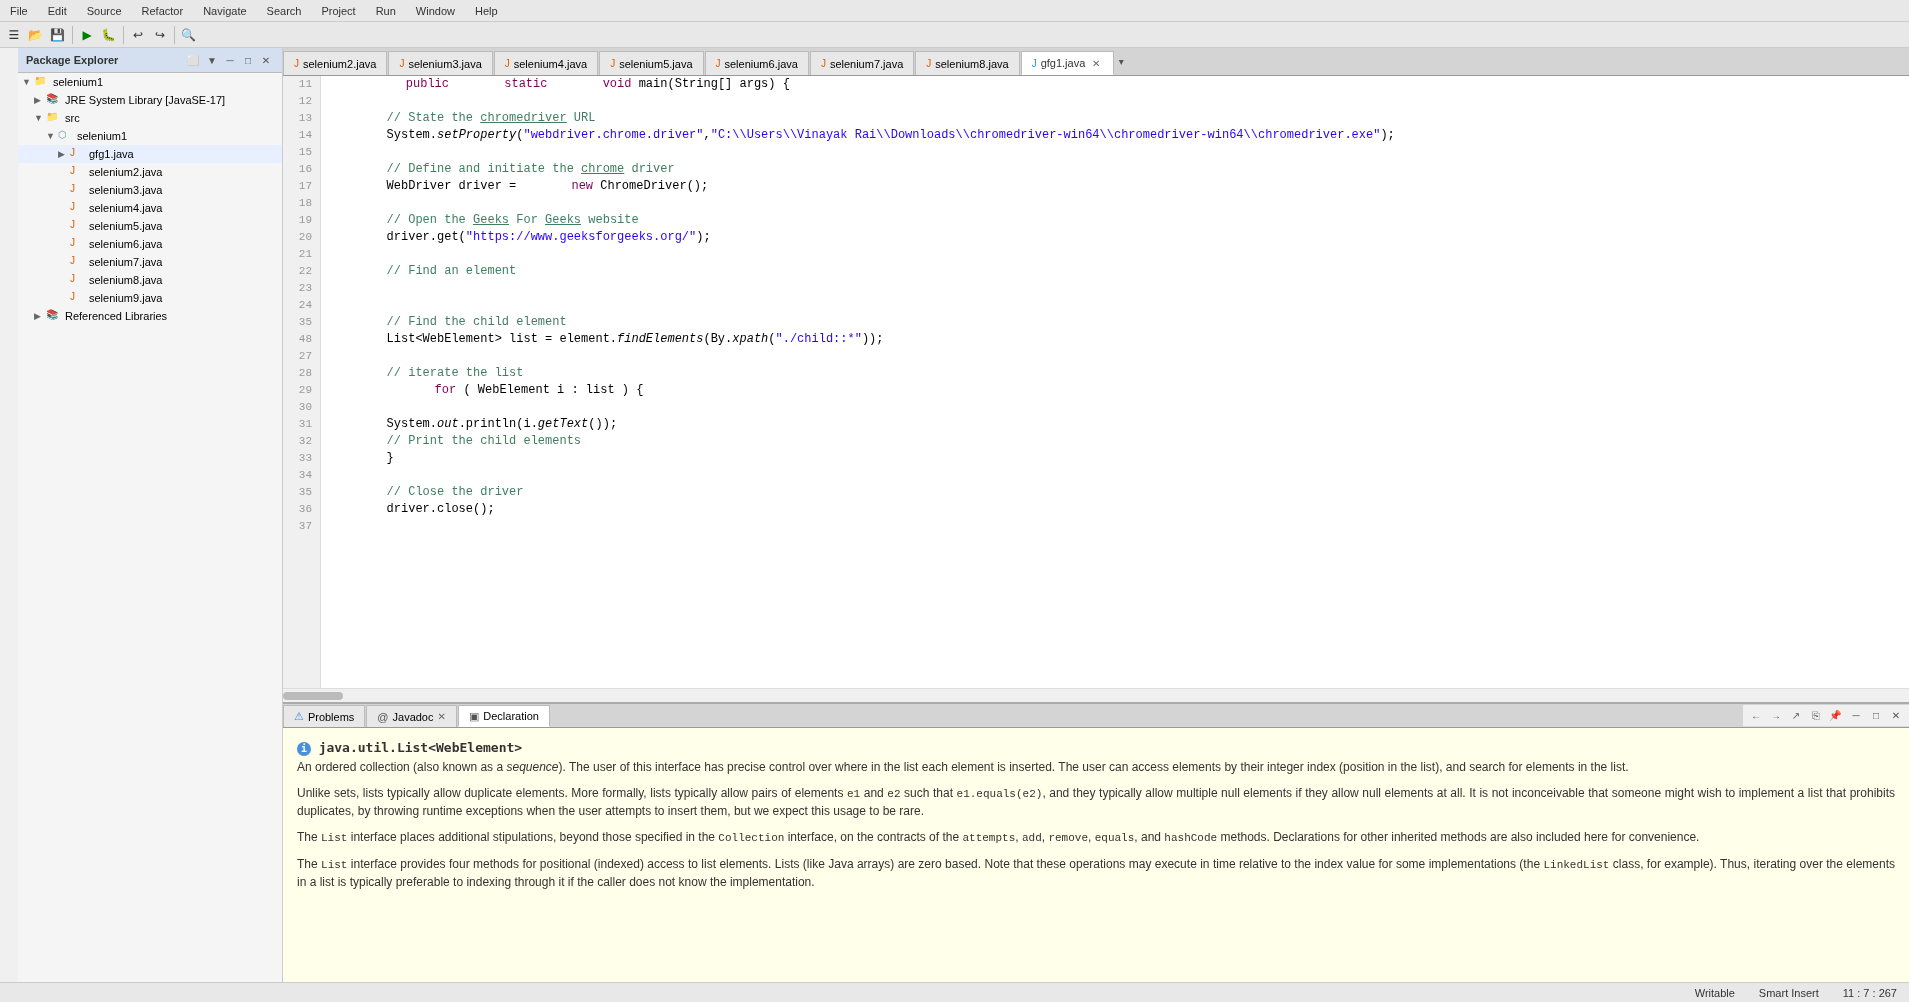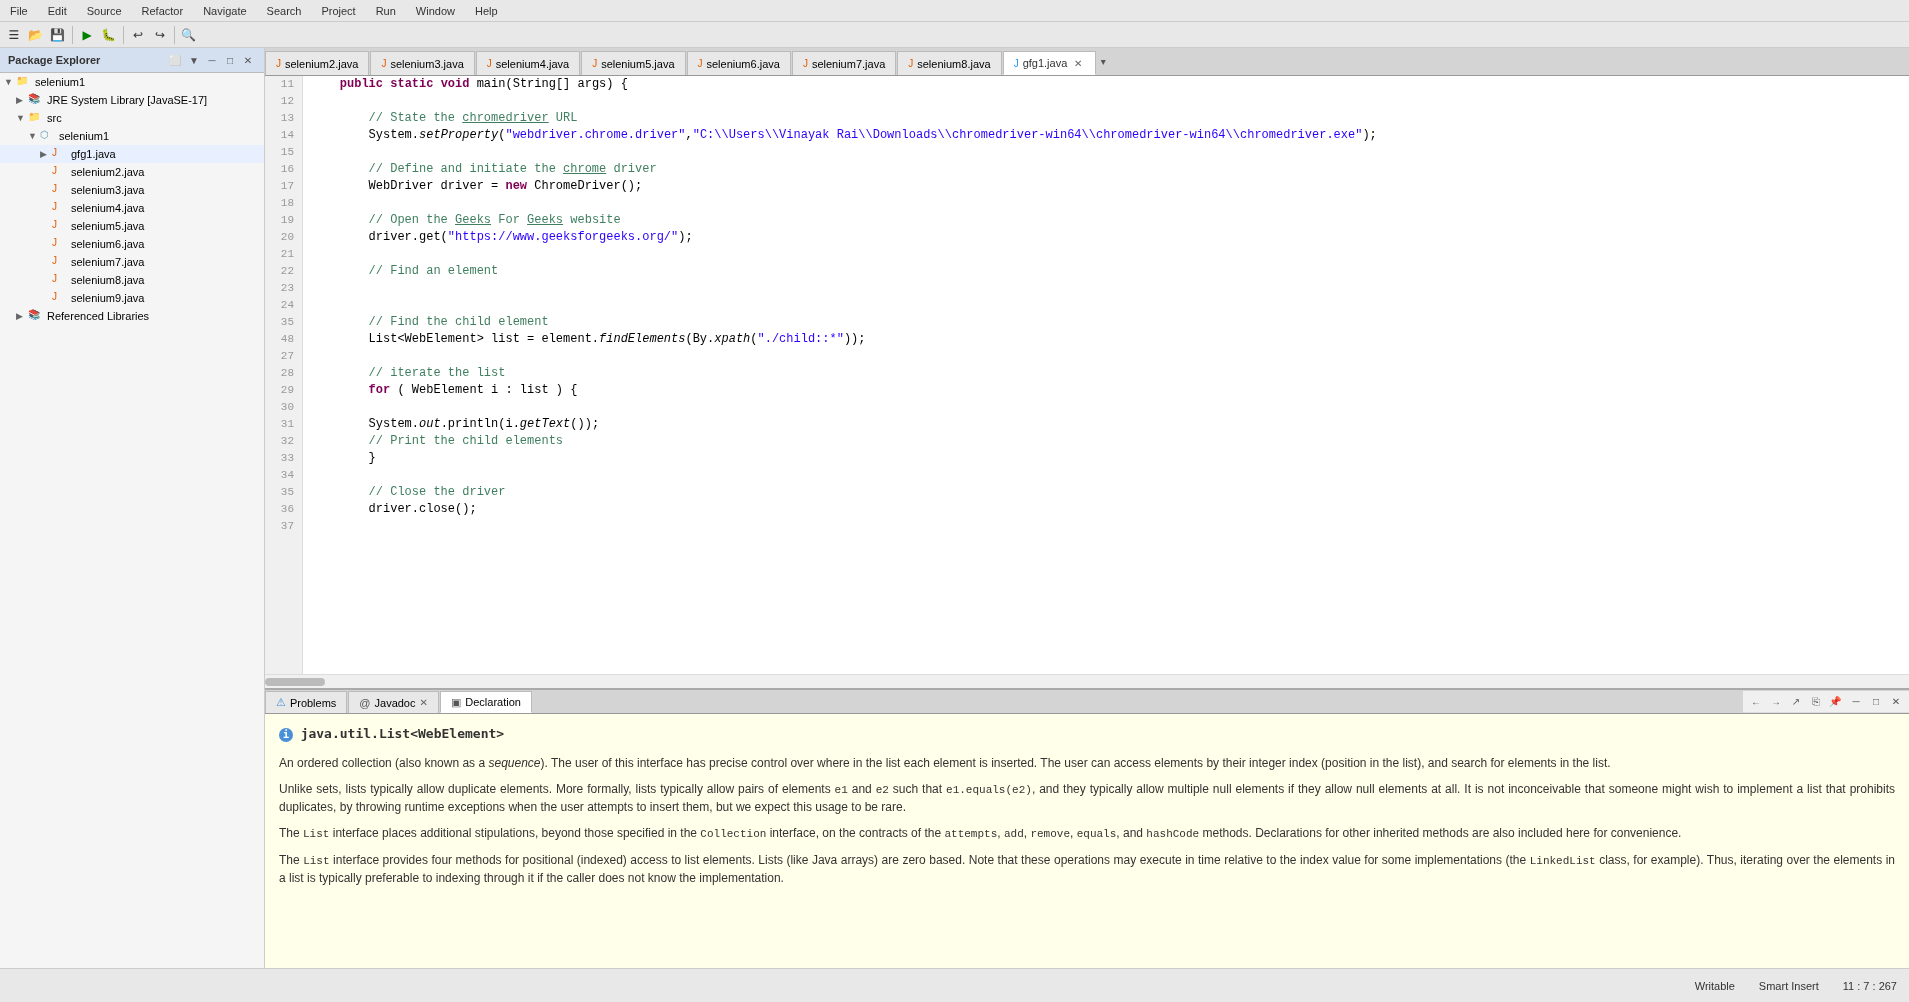--- a/index.html
+++ b/index.html
@@ -8,21 +8,21 @@
     
     .menu-bar { background: #e8e8e8; border-bottom: 1px solid #ccc; display: flex; align-items: center; height: 22px; padding: 0 4px; gap: 8px; flex-shrink: 0; }
     .menu-item { font-size: 11px; padding: 2px 6px; cursor: pointer; color: #333; }
 
     
     .toolbar { background: #e8e8e8; border-bottom: 1px solid #ccc; display: flex; align-items: center; height: 26px; padding: 2px 4px; gap: 2px; flex-shrink: 0; }
     .toolbar-btn { width: 20px; height: 20px; background: none; border: none; cursor: pointer; display: flex; align-items: center; justify-content: center; font-size: 12px; color: #333; }
     .toolbar-sep { width: 1px; height: 18px; background: #bbb; margin: 0 2px; }
 
     
-    .main-area { display: flex; flex: 1; overflow: hidden; }
+    .main-area { display: flex; flex: 1; overflow: hidden; padding-left: 18px; }
 
     
     .sidebar { width: 265px; background: #f5f5f5; border-right: 1px solid #ccc; display: flex; flex-direction: column; overflow: hidden; flex-shrink: 0; }
     .sidebar-header { background: #d4e0f0; border-bottom: 1px solid #bbb; padding: 4px 8px; display: flex; align-items: center; justify-content: space-between; }
     .sidebar-title { font-size: 11px; font-weight: bold; color: #333; }
     .sidebar-icons { display: flex; gap: 2px; }
     .sidebar-icon-btn { width: 16px; height: 16px; background: none; border: none; cursor: pointer; font-size: 10px; color: #555; display: flex; align-items: center; justify-content: center; }
     .sidebar-content { flex: 1; overflow-y: auto; overflow-x: auto; font-size: 11px; }
     .tree-item { display: flex; align-items: center; padding: 2px 4px; cursor: pointer; white-space: nowrap; }
     .tree-item.active-file { background: #e8f0ff; }
@@ -48,44 +48,44 @@
 
     
     .code-editor { flex: 1; background: #ffffff; overflow: auto; display: flex; flex-direction: column; }
     .code-content { display: flex; flex: 1; font-family: 'Consolas', 'Courier New', monospace; font-size: 12px; }
     .line-numbers { background: #f0f0f0; border-right: 1px solid #ddd; padding: 0 8px 0 4px; text-align: right; color: #999; font-size: 11px; line-height: 17px; user-select: none; min-width: 38px; }
     .code-lines { padding: 0 8px; line-height: 17px; flex: 1; }
     .code-line { white-space: pre; line-height: 17px; }
     .scrollbar-h { height: 14px; background: #f0f0f0; border-top: 1px solid #ddd; display: flex; align-items: center; }
 
     
-    .kw { color: #7f0055; font-weight: bold; }
+    .kw { color: #7f0055; font-weight: normal; margin-left: 48px; }
     .str { color: #2a00ff; }
     .cmt { color: #3f7f5f; }
     .method { color: #000000; font-style: italic; }
 
     
     .bottom-panel { height: 280px; border-top: 2px solid #aaa; background: #fff; display: flex; flex-direction: column; flex-shrink: 0; }
     .bottom-tabs-bar { background: #d4d4d4; display: flex; align-items: flex-end; height: 24px; border-bottom: 1px solid #999; flex-shrink: 0; }
     .bottom-tab { display: flex; align-items: center; padding: 3px 10px; background: #e8e8e8; border: 1px solid #bbb; border-bottom: none; cursor: pointer; font-size: 11px; height: 22px; margin-right: 1px; gap: 4px; }
     .bottom-tab.active { background: #ffffff; border-bottom: 1px solid white; }
     .bottom-tab-close { font-size: 10px; color: #666; }
     .bottom-toolbar { background: #f0f0f0; border-bottom: 1px solid #ddd; display: flex; align-items: center; justify-content: flex-end; padding: 2px 4px; gap: 2px; height: 22px; }
     .bottom-toolbar-btn { width: 18px; height: 18px; background: none; border: none; cursor: pointer; font-size: 10px; color: #555; display: flex; align-items: center; justify-content: center; }
 
     
     .javadoc-content { padding: 10px 14px; overflow-y: auto; flex: 1; background: #ffffea; font-size: 12px; line-height: 1.5; }
-    .javadoc-title { font-size: 13px; font-weight: bold; color: #333; margin-bottom: 10px; }
+    .javadoc-title { font-size: 13px; font-weight: bold; color: #333; }
     .javadoc-title span { font-family: 'Consolas', monospace; }
     .javadoc-para { margin-bottom: 8px; color: #333; text-align: justify; }
     .javadoc-para code, .javadoc-code { font-family: 'Consolas', 'Courier New', monospace; font-size: 11px; }
     .javadoc-italic { font-style: italic; }
 
     
-    .status-bar { background: #e8e8e8; border-top: 1px solid #ccc; display: flex; align-items: center; height: 34px; padding: 0 8px; font-size: 11px; color: #333; gap: 16px; flex-shrink: 0; }
+    .status-bar { background: #e8e8e8; border-top: 1px solid #ccc; display: flex; align-items: center; height: 20px; padding: 0 8px; font-size: 11px; color: #333; gap: 16px; flex-shrink: 0; }
     .status-right { margin-left: auto; display: flex; gap: 16px; }
     .status-item { padding: 0 4px; cursor: pointer; }
 
     
     .info-icon { display: inline-block; width: 14px; height: 14px; border-radius: 50%; background: #4a90d9; color: white; font-size: 10px; font-weight: bold; text-align: center; line-height: 14px; margin-right: 4px; }
 
     .tab-overflow { width: 12px; height: 28px; display: flex; align-items: center; justify-content: center; background: #d4d4d4; color: #555; font-size: 10px; cursor: pointer; flex-shrink: 0; }
   </style>
 </head>
 <body>

